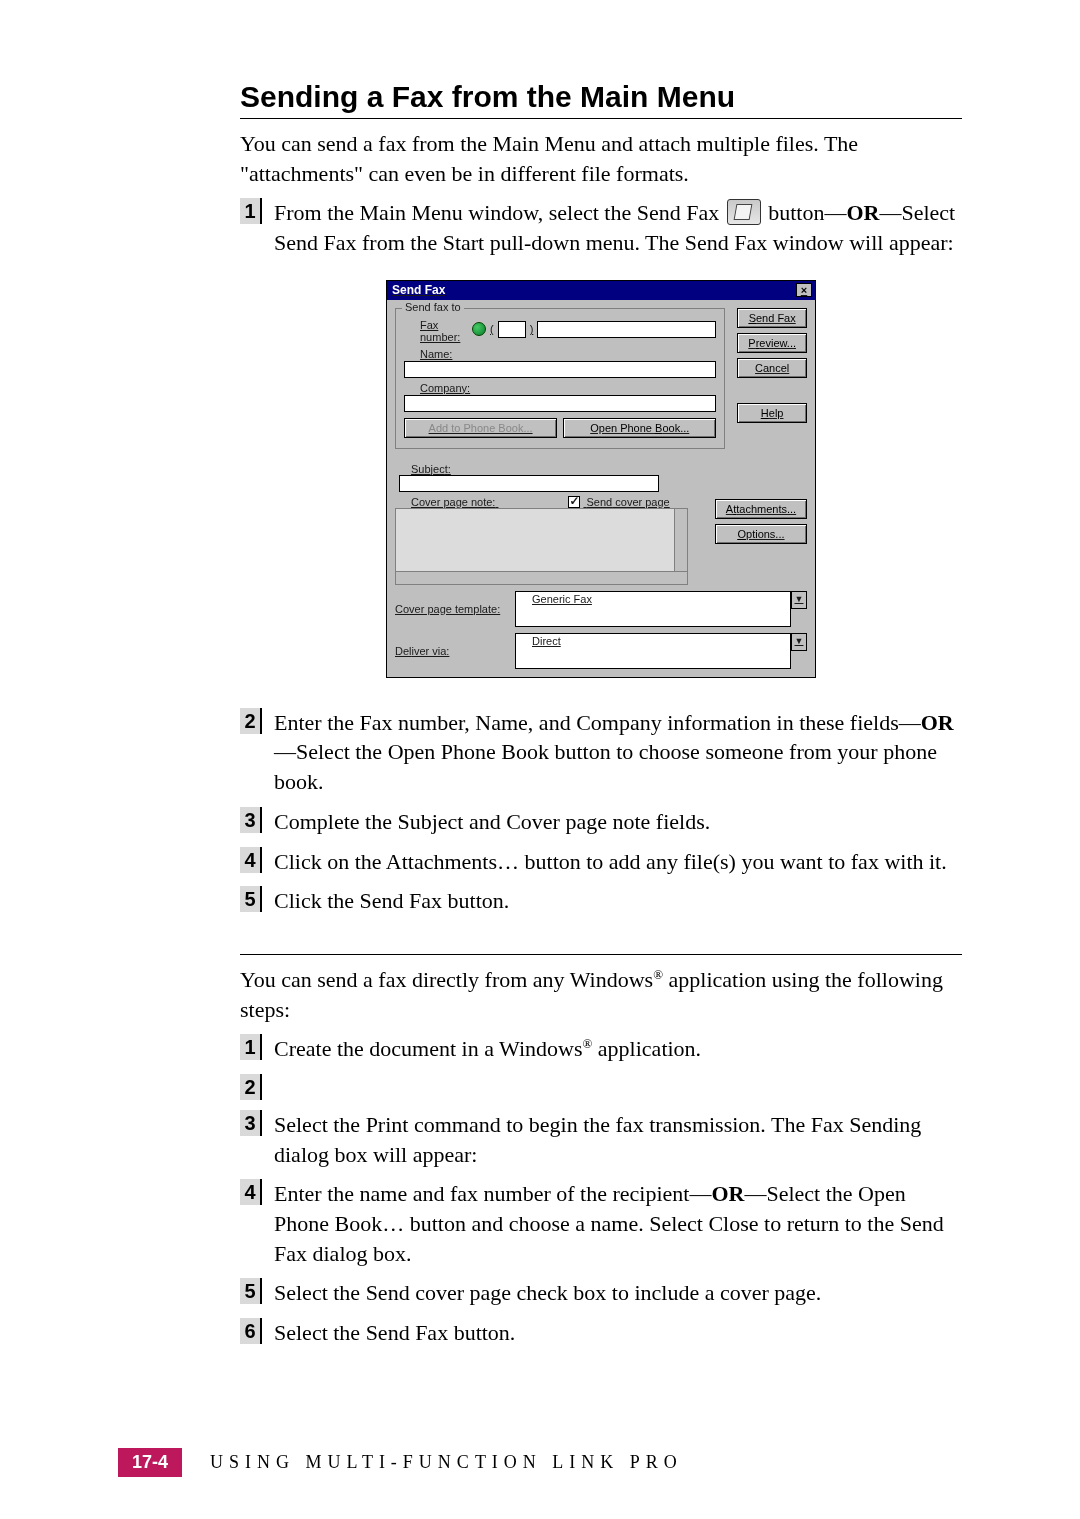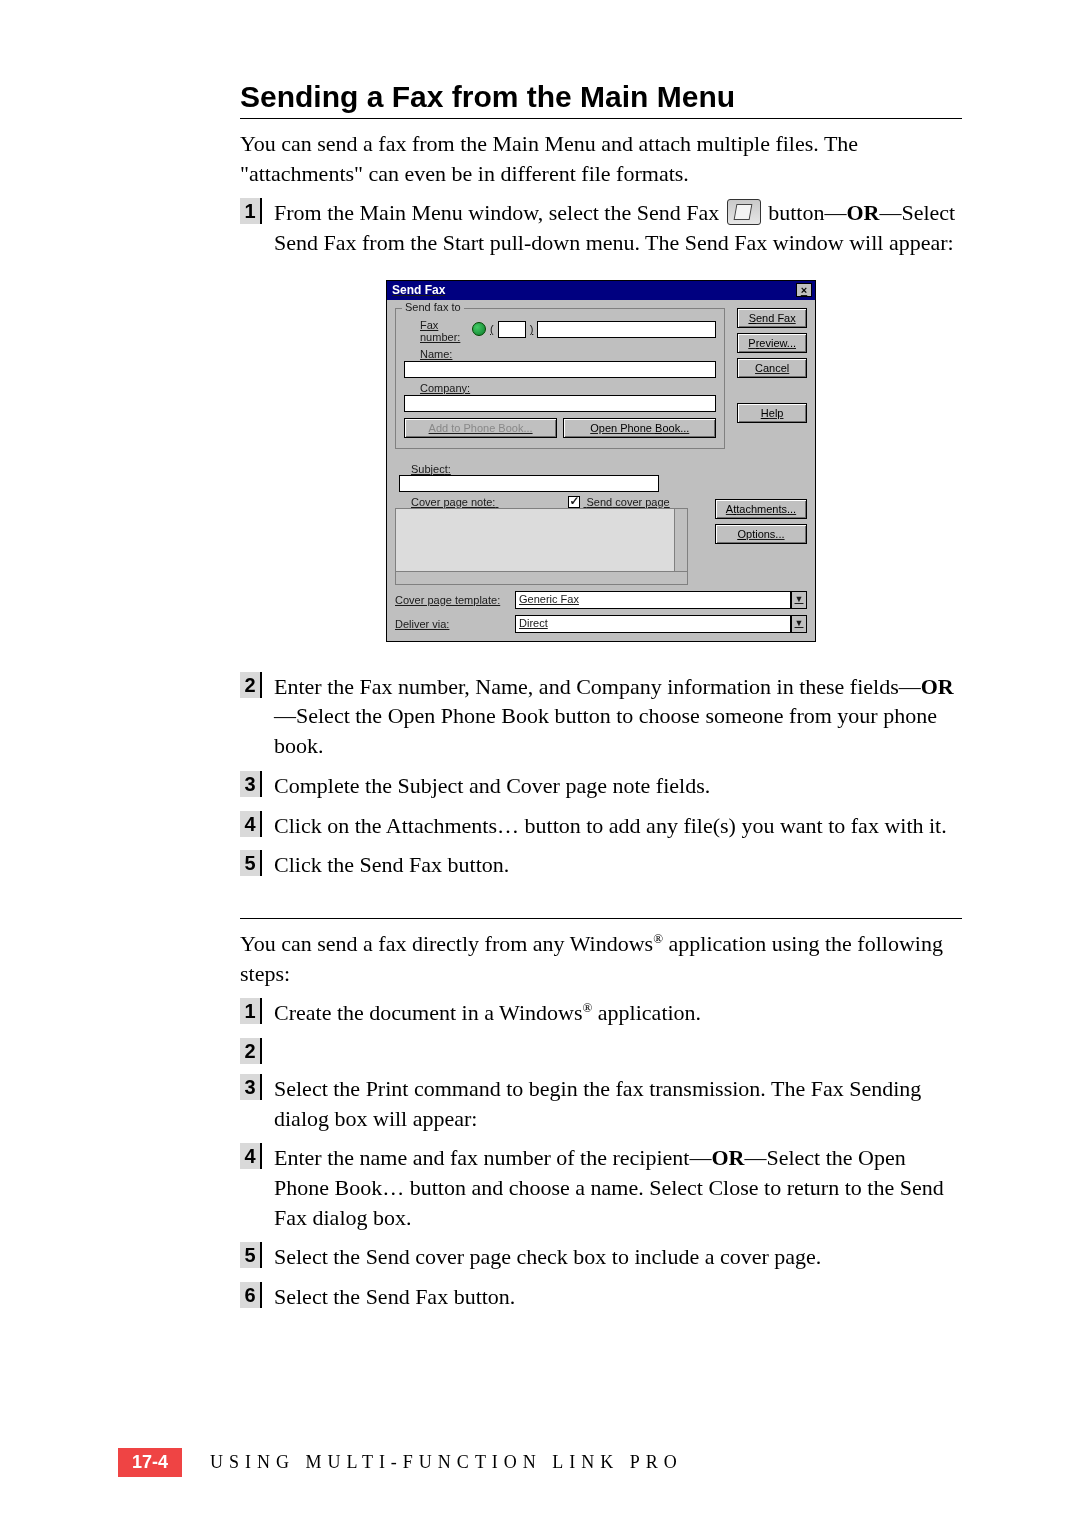--- a/index.html
+++ b/index.html
@@ -159,36 +159,36 @@
   }
   .scroll-v {
     position:absolute;right:0;top:0;width:14px;height:64px;background:#c0c0c0;border:1px solid #808080;
   }
   .scroll-h {
     height:14px;width:100%;background:#c0c0c0;border:1px solid #808080;margin-top:-1px;
   }
   .select-row { display:flex; align-items:center; margin-top:6px; }
   .select-row .lbl { width:120px; }
   .selectbox { flex:1; display:flex; }
-  .selectbox .sbody { flex:1; background:#fff; border:1px solid #000; height:18px; padding:1px 3px; }
+  .selectbox .sbody { flex:1; background:#fff; border:1px solid #000; height:36px; padding:1px 16px; }
   .selectbox .sarrow { width:16px;height:18px;background:#c0c0c0;border:1px solid #000;text-align:center;line-height:14px;font-size:9px; }
   .underline-letter { text-decoration: underline; }
 
   
   .footer {
     position:absolute;
     bottom:42px;
     left:118px;
     right:118px;
     display:flex;
     align-items:center;
     gap:28px;
   }
   .page-badge {
-    background:#ef4444;
+    background:#be185d;
     color:#fff;
     font-family: Arial, Helvetica, sans-serif;
     font-weight:bold;
     font-size:18px;
     padding:4px 14px;
   }
   .footer-text {
     font-family: "Times New Roman", serif;
     letter-spacing: 6px;
     font-size:18px;

